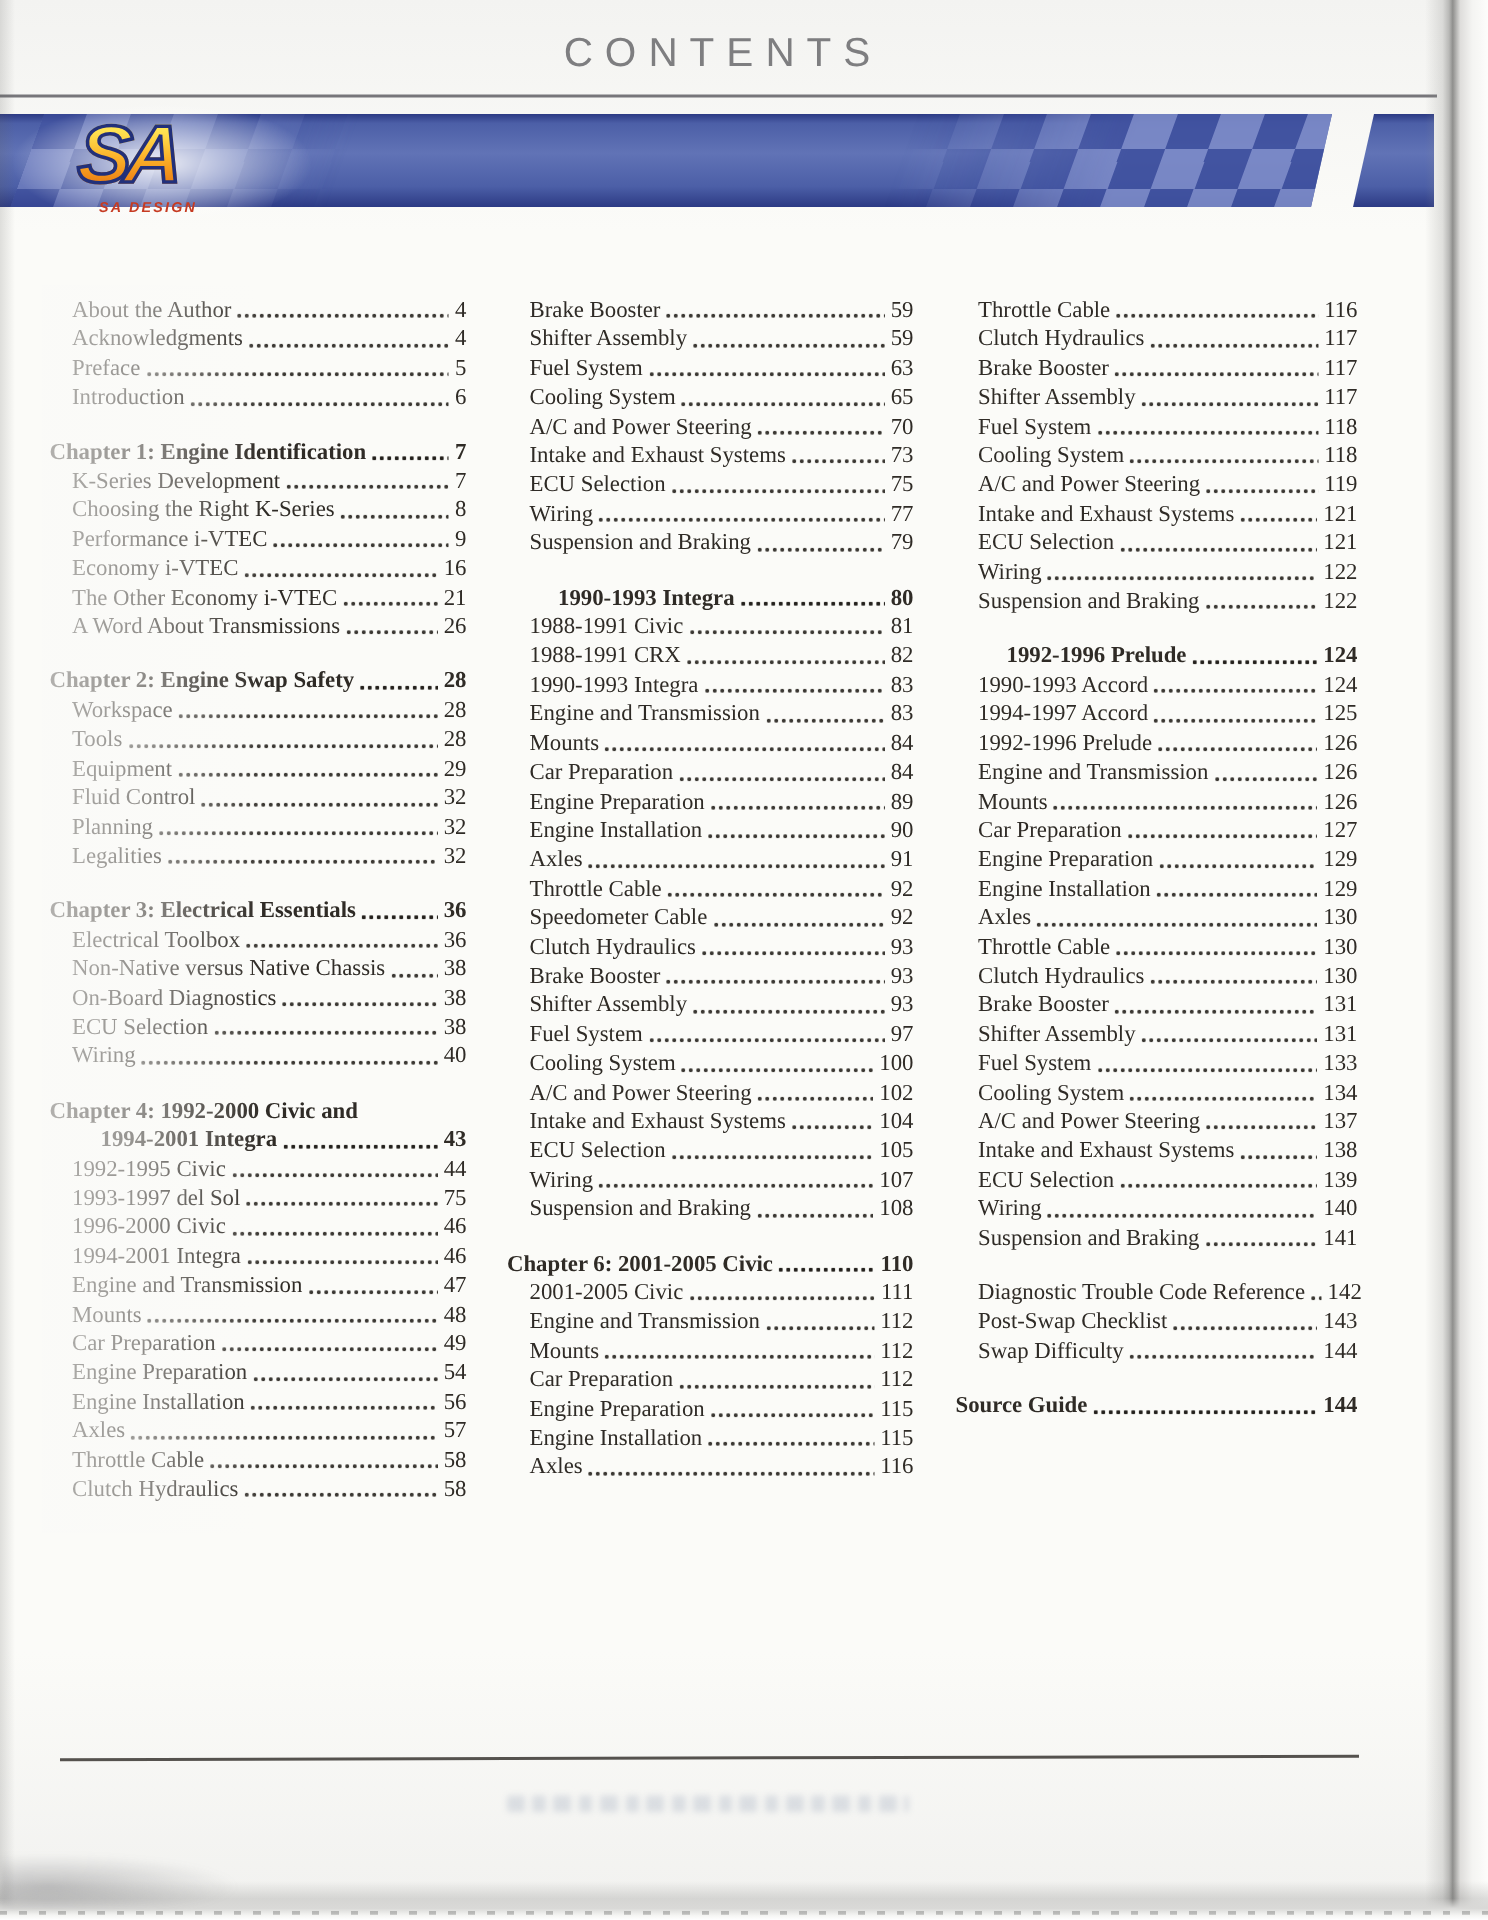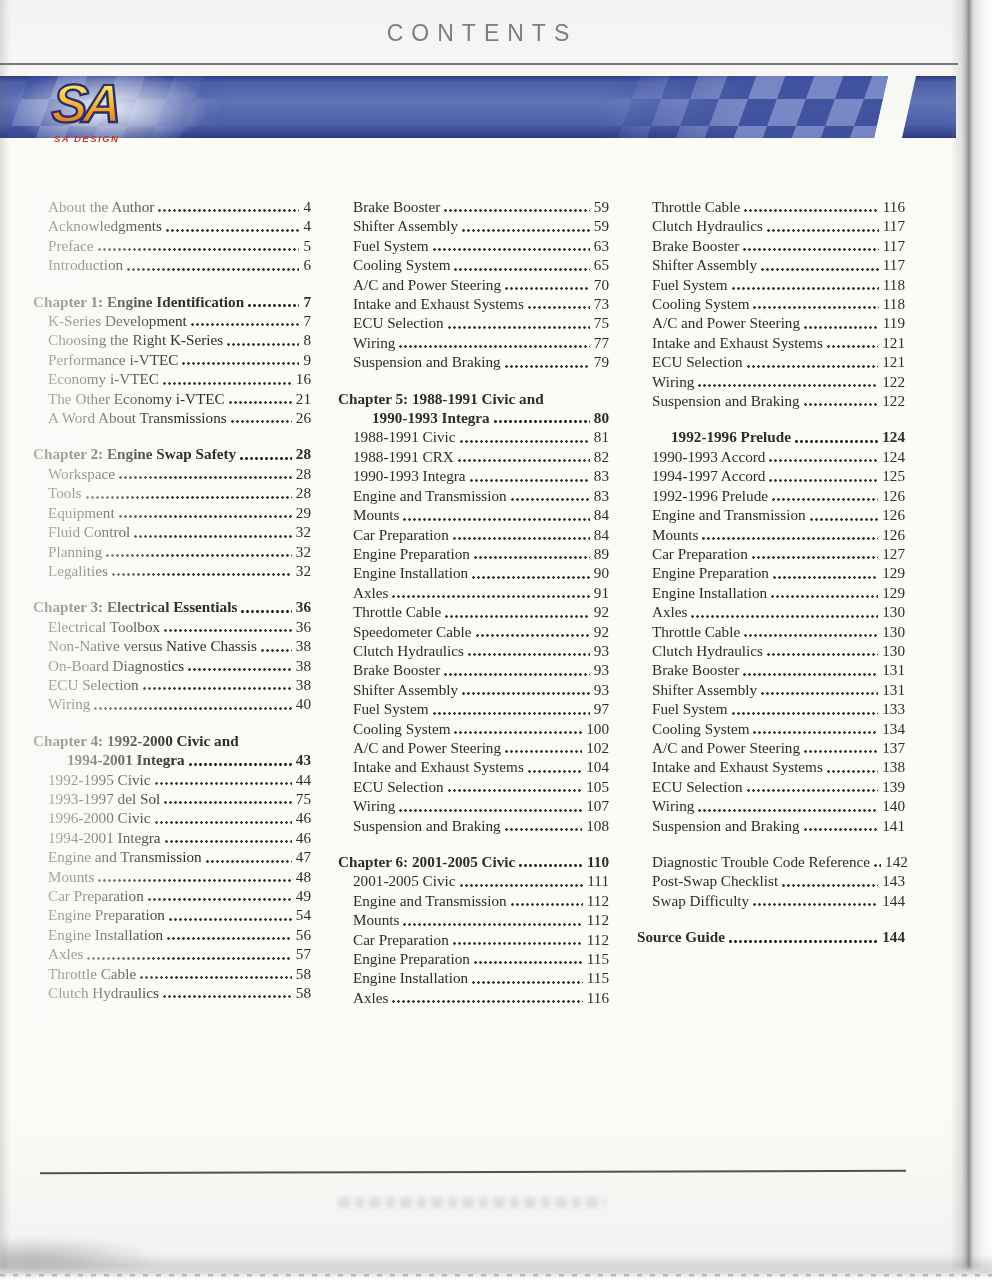--- a/index.html
+++ b/index.html
@@ -8,21 +8,21 @@
     background:linear-gradient(180deg,#f3f3f1 0%,#fbfbf8 12%,#fbfbf8 86%,#f1f1ef 100%);
     font-family:"Liberation Serif","DejaVu Serif",serif;
   }
   .scan{position:absolute;inset:0;}
 
   
   .title{
     position:absolute;top:20px;left:0;width:956px;margin:0;
     text-align:center;text-indent:8px;
     font-family:"Liberation Sans","DejaVu Sans",sans-serif;
-    font-size:23px;font-weight:400;letter-spacing:8px;color:#7e7e80;
+    font-size:27px;font-weight:400;letter-spacing:8px;color:#7e7e80;
   }
   .topline{position:absolute;top:63px;left:0;width:958px;height:2.4px;background:#77767a;}
 
   
   .banner{position:absolute;left:0;top:76px;width:956px;height:62px;}
   .band{
     position:absolute;top:0;height:100%;
     background:linear-gradient(180deg,#2c3a84 0%,#4c5fa7 10%,#6173b6 42%,#4c5fa7 78%,#2c3a84 100%);
   }
   .band-main{left:0;width:888px;overflow:hidden;
@@ -48,21 +48,21 @@
     letter-spacing:-5px;color:#f7a21f;-webkit-text-stroke:2.4px #22307a;
     transform:skewX(-4deg);
   }
   @supports ((-webkit-background-clip:text) or (background-clip:text)){
     .logo-mark{
       background:linear-gradient(180deg,#ffe352 18%,#fbb32a 52%,#ec7d12 88%);
       -webkit-background-clip:text;background-clip:text;color:transparent;
     }
   }
   .logo-label{
-    margin-top:5px;margin-left:2px;
+    margin-top:5px;margin-left:14px;
     font:italic 700 9.5px/1 "Liberation Sans","DejaVu Sans",sans-serif;
     color:#c63b22;letter-spacing:1.5px;
   }
 
   
   .toc{position:absolute;inset:0;font-size:15.2px;line-height:19.4px;color:#2f2b26;}
   .toc-col{position:absolute;top:197px;}
   .col-a{left:33px;width:278px;}
   .col-b{left:338px;width:271px;}
   .col-c{left:637px;width:268px;}
@@ -372,21 +372,20 @@
             <span class="dots"></span>
             <span class="page">77</span>
           </div>
           <div class="row entry">
             <span class="label">Suspension and Braking</span>
             <span class="dots"></span>
             <span class="page">79</span>
           </div>
         </div>
         <div class="block">
-          <div class="chapter-line1">Chapter 5: 1988-1991 Civic and</div>
           <div class="row head2">
             <span class="label">1990-1993 Integra</span>
             <span class="dots"></span>
             <span class="page">80</span>
           </div>
           <div class="row entry">
             <span class="label">1988-1991 Civic</span>
             <span class="dots"></span>
             <span class="page">81</span>
           </div>

